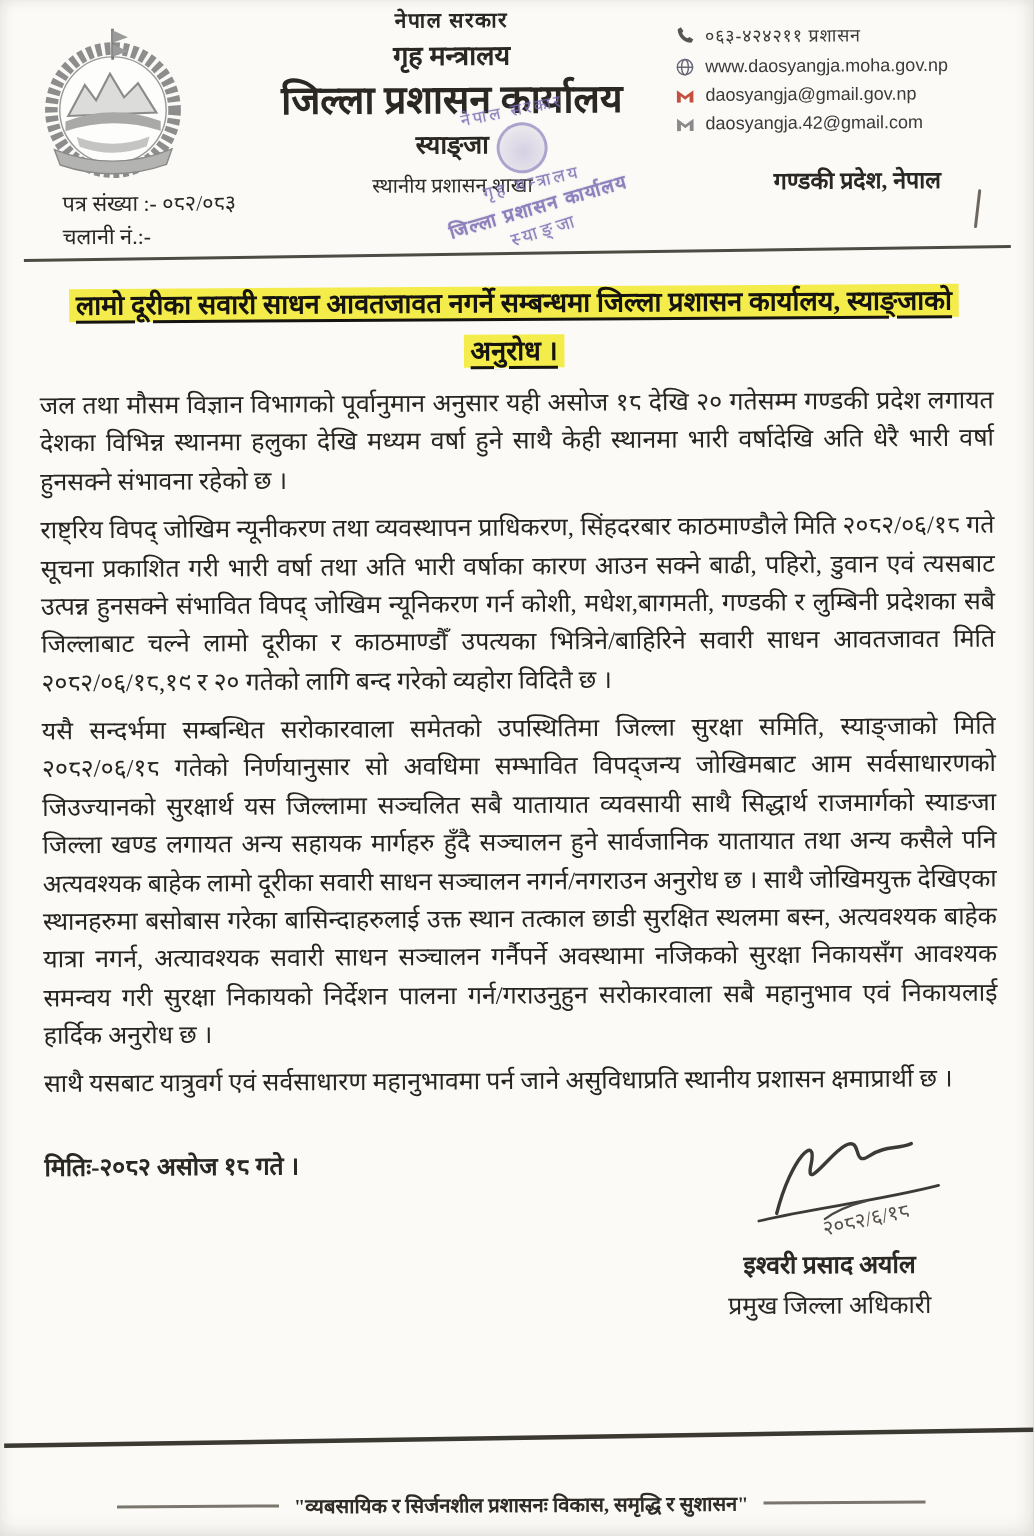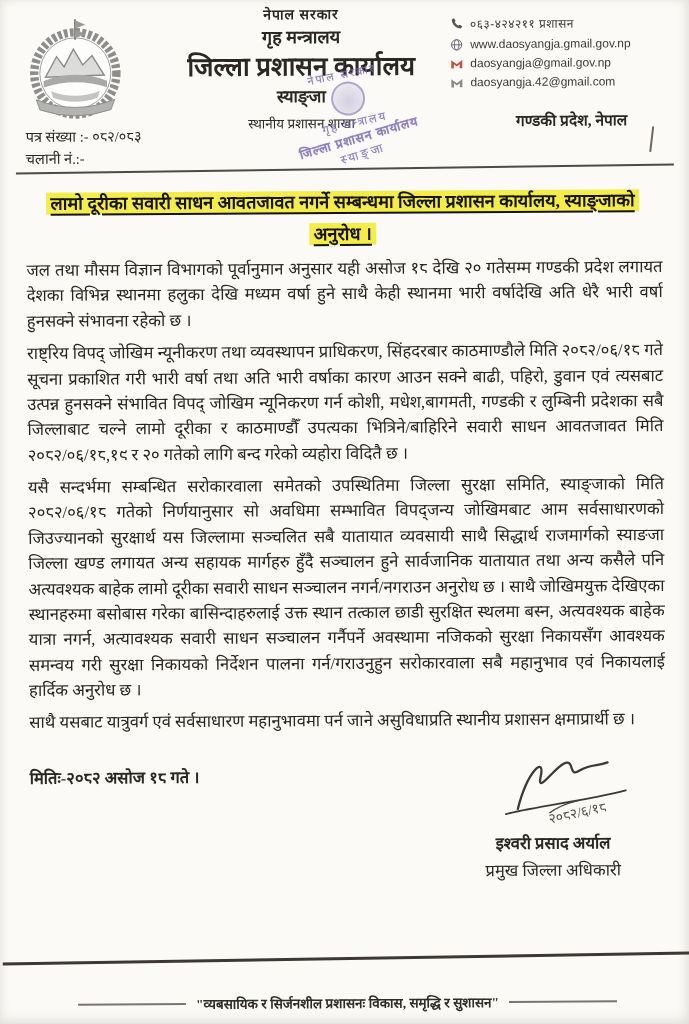--- a/index.html
+++ b/index.html
@@ -16,21 +16,21 @@
   .hdr-govt{font-size:14px;font-weight:bold;letter-spacing:1px;}
   .hdr-ministry{font-size:18px;font-weight:bold;margin-top:2px;}
   .hdr-office{font-size:26px;font-weight:bold;margin-top:3px;white-space:nowrap;}
   .hdr-district{font-size:17px;font-weight:bold;margin-top:2px;}
   .hdr-branch{font-size:13.5px;margin-top:9px;color:#2f2c28;}
   .contacts{position:absolute;left:452px;top:16px;width:232px;font-family:"Liberation Sans","DejaVu Sans",sans-serif;}
   .contact-row{display:flex;align-items:center;gap:7px;margin-bottom:5px;font-size:12px;color:#3a3a3a;}
   .contact-row .ic{width:14px;height:14px;flex:0 0 14px;display:inline-flex;align-items:center;justify-content:center;}
   .contact-phone{font-size:12px;letter-spacing:.5px;}
   
-  .refs{position:absolute;left:28px;top:124px;font-size:14.5px;line-height:1.55;}
+  .refs{position:absolute;left:44px;top:124px;font-size:14.5px;line-height:1.55;}
   .province{position:absolute;left:478px;top:110px;width:192px;text-align:center;font-size:15.5px;font-weight:bold;}
   .stray-mark{position:absolute;left:653px;top:128px;width:2px;height:26px;background:#6d675f;transform:rotate(7deg);border-radius:1px;}
   
   .stamp{
     position:absolute;left:250px;top:66px;width:210px;text-align:center;
     transform:rotate(-15deg);color:#7b6cb3;opacity:.85;line-height:1.3;
     font-family:"Liberation Sans","DejaVu Sans",sans-serif;pointer-events:none;
     text-shadow:0 0 1px rgba(123,108,179,.5);
   }
   .stamp-line1{font-size:11px;letter-spacing:2px;transform:rotate(4deg);}
@@ -100,21 +100,21 @@
         <span class="contact-phone">०६३-४२४२११ प्रशासन</span>
       </div>
       <div class="contact-row">
         <span class="ic">
           <svg viewBox="0 0 16 16" width="13" height="13" fill="none" stroke="#667" stroke-width="1.2">
             <circle cx="8" cy="8" r="6.3"></circle>
               <ellipse cx="8" cy="8" rx="2.8" ry="6.3"></ellipse>
               <line x1="1.7" y1="8" x2="14.3" y2="8"></line>
           </svg>
         </span>
-        <span>www.daosyangja.gmail.gov.np</span>
+        <span>www.daosyangja.moha.gov.np</span>
       </div>
       <div class="contact-row">
         <span class="ic">
           <svg viewBox="0 0 14 12" width="13" height="11">
               <path d="M1 11 V2 l6 4.4 L13 2 v9 h-2.8 V6.4 L7 8.9 3.8 6.4 V11 Z" fill="#c5503e"></path>
             </svg>
         </span>
         <span>daosyangja@gmail.gov.np</span>
       </div>
       <div class="contact-row">

